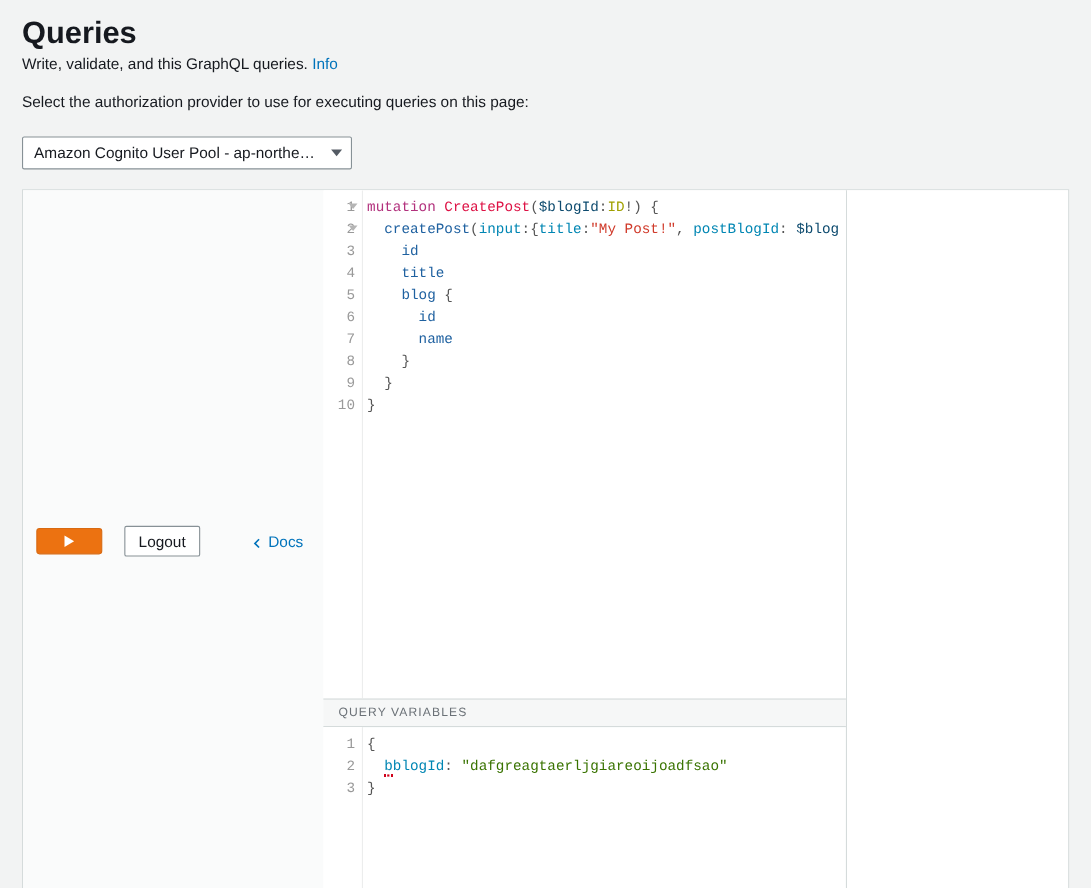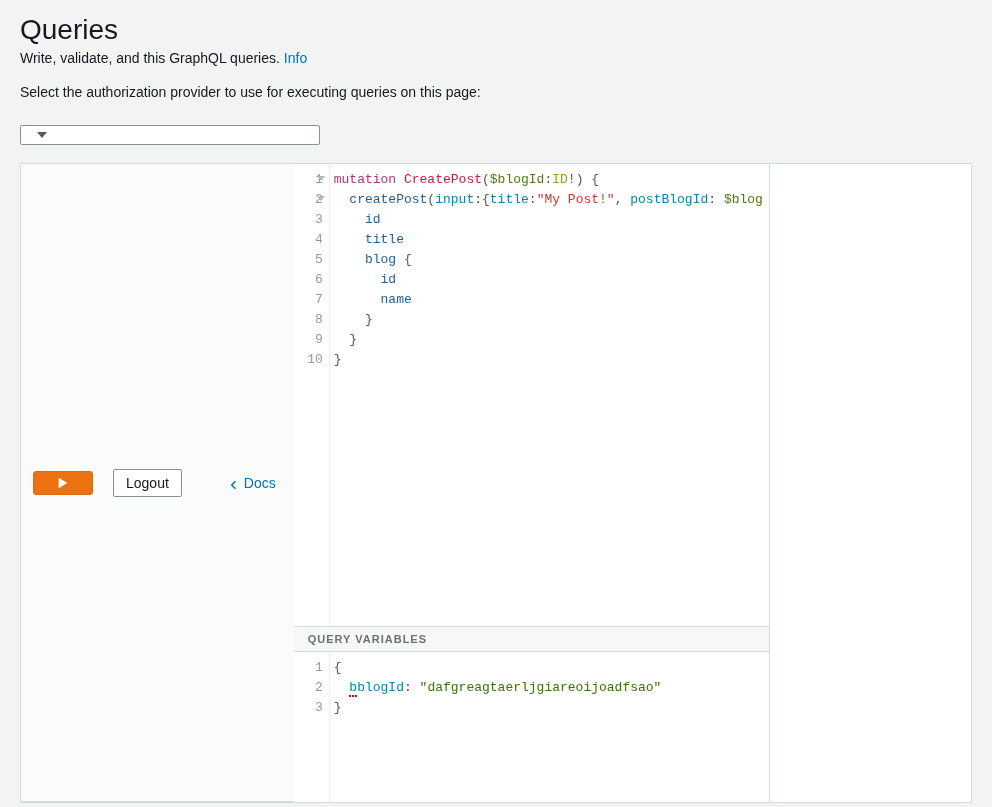--- a/index.html
+++ b/index.html
@@ -23,21 +23,21 @@
     --gutter-fg:#999;
     --panel-subhead-bg:#eeeef0;
     --panel-subhead-fg:#888;
     font-family: "Amazon Ember", "Helvetica Neue", Arial, sans-serif;
   }
   *{box-sizing:border-box}
   html,body{margin:0;padding:0;background:var(--bg);color:var(--fg);}
   body{width:992px;margin:0 auto;padding:10px 20px 14px 20px;}
 
   
-  .page-title{font-size:28px;font-weight:400;margin:4px 0 4px 0;}
+  .page-title{font-size:28px;font-weight:700;margin:4px 0 4px 0;}
   .page-sub{font-size:14px;margin:0 0 18px 0;color:#16191f}
   a.link{color:var(--link);text-decoration:none}
 
   .auth-label{font-size:14px;margin:0 0 24px 0;color:#16191f}
 
   
   .select{
     display:inline-flex;align-items:center;
     border:1px solid #879196;background:#fff;
     padding:6px 8px 6px 10px;
@@ -115,35 +115,35 @@
   .gutter .ln{height:20px;position:relative}
   .gutter .fold{
     position:absolute;right:-2px;top:6px;
     width:0;height:0;
     border-left:4px solid transparent;border-right:4px solid transparent;
     border-top:5px solid #b5b5b5;
   }
   .code{flex:1;white-space:pre;padding:6px 6px 6px 4px;color:#333;overflow:hidden}
   .code .kw{color:var(--code-keyword)}
   .code .name{color:var(--code-type)}
-  .code .arg{color:#4d7c0f}
+  .code .arg{color:#0c4a6e}
   .code .type{color:#a0a000}
   .code .id{color:#0086b3}
   .code .field{color:#1f61a0}
   .code .str{color:#d03a2a}
   .code .var{color:#397300}
   .code .punc{color:#555}
   .code .err{border-bottom:2px dotted #d0021b}
 
   .subhead{
     background:#f6f7f7;
     border-top:1px solid var(--border);
     border-bottom:1px solid var(--border);
     font-size:11px;letter-spacing:1px;
-    color:#6b7177;font-weight:700;
+    color:#6b7177;font-weight:400;
     padding:6px 14px;
   }
   .vars-editor{
     height:150px;display:flex;
     font-family:"SFMono-Regular",Consolas,"Liberation Mono",Menlo,monospace;
     font-size:13px;line-height:20px;
   }
   .vars-editor .gutter{border-right:1px solid #eceded}
   .right .results{flex:1}
   .right .subhead{border-bottom:none}
@@ -156,20 +156,21 @@
 
 
 <h1 class="page-title">Queries</h1>
 <p class="page-sub">
   <span>Write, validate, and this GraphQL queries. </span><a href="#" class="link">Info</a>
 </p>
 
 <p class="auth-label">Select the authorization provider to use for executing queries on this page:</p>
 
 <div class="select">
+  <span class="sel-text">Amazon Cognito User Pool - ap-northe…</span>
   <span class="caret"></span>
 </div>
 
 
 <div class="panel">
 
   <div class="toolbar">
     <button class="run-btn" title="Run">
       <svg viewBox="0 0 16 16">
           <path d="M3 2 L13 8 L3 14 Z"></path>

